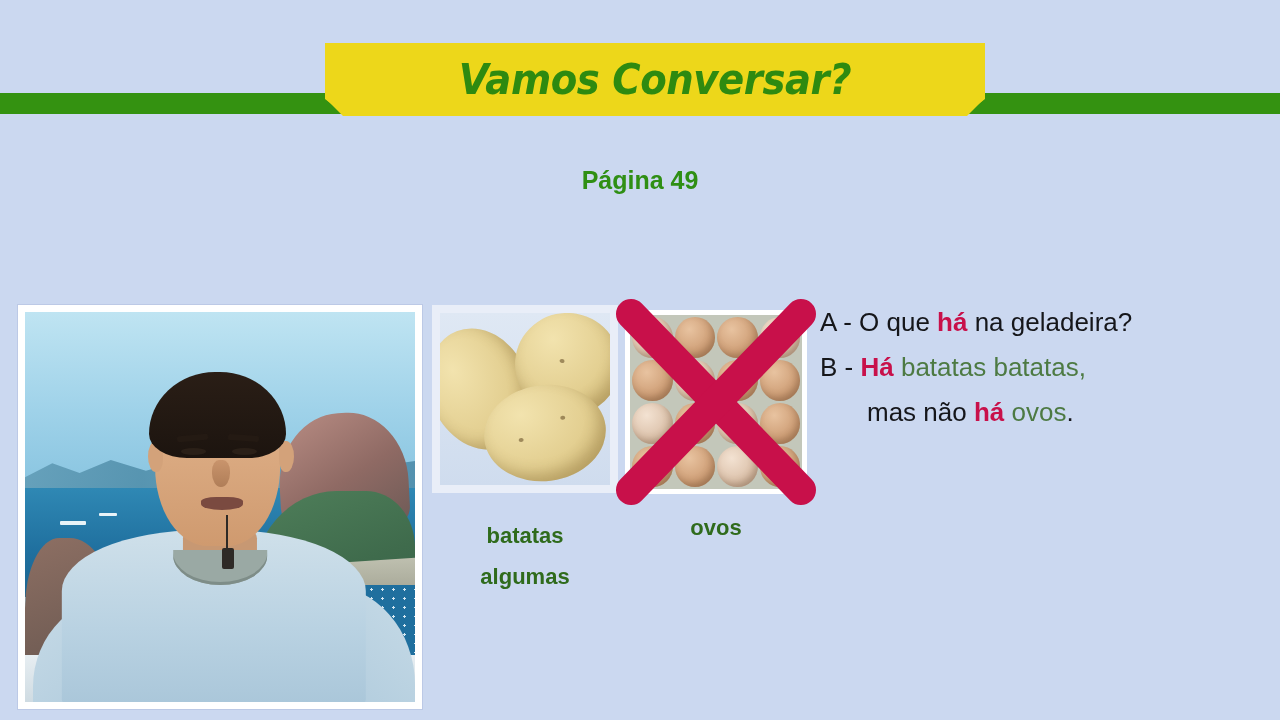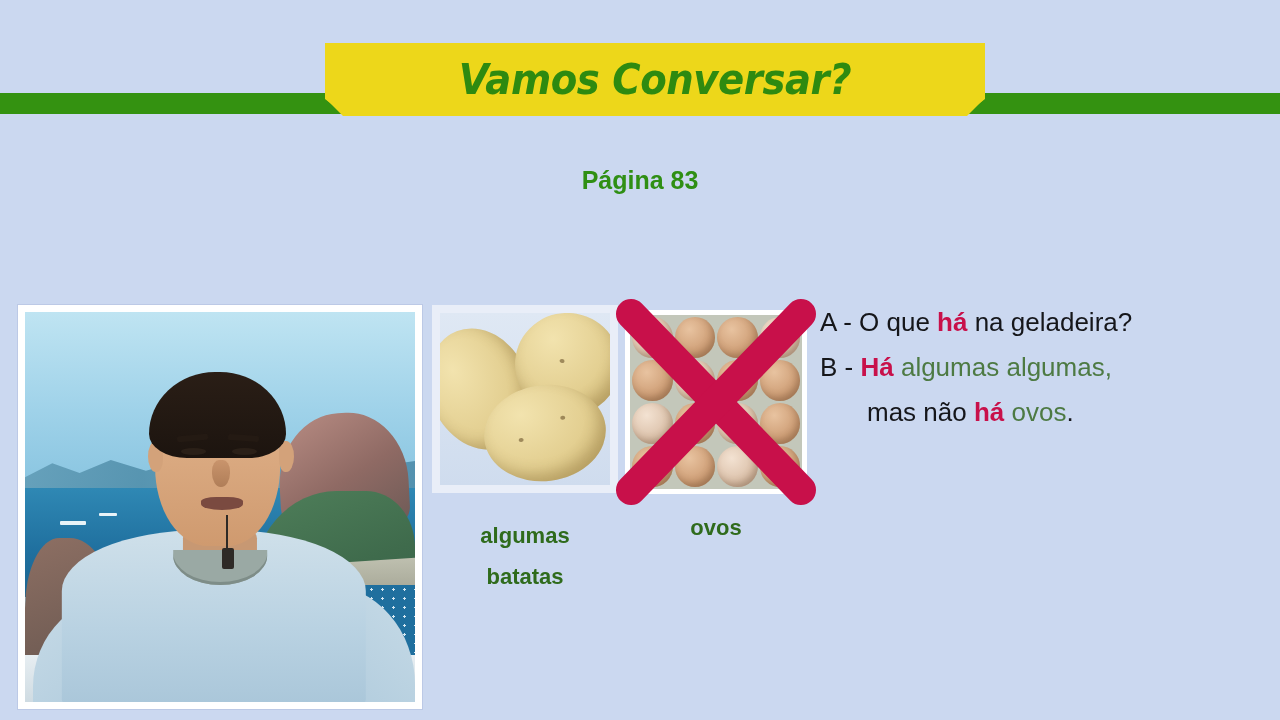--- a/index.html
+++ b/index.html
@@ -192,21 +192,21 @@
 <body>
 
 <div class="slide">
 
   <div class="green-bar"></div>
   <div class="ribbon-left-notch"></div>
   <div class="ribbon-right-notch"></div>
   <div class="ribbon"></div>
   <div class="ribbon-title">Vamos Conversar?</div>
 
-  <div class="page-label">Página 83</div>
+  <div class="page-label">Página 49</div>
 
   <div class="video-frame">
     <div class="video-inner">
       <div class="sky"></div>
       <div class="far-hills"></div>
       <div class="bay"></div>
       <div class="boat1"></div>
       <div class="boat2"></div>
       <div class="boat3"></div>
       <div class="left-hill"></div>
@@ -273,32 +273,32 @@
       </div>
     </div>
   </div>
 
   <svg class="cross-svg" viewBox="0 0 206 208">
     <line x1="18" y1="16" x2="188" y2="192" stroke="#c8104a" stroke-width="30" stroke-linecap="round"></line>
     <line x1="188" y1="16" x2="18" y2="192" stroke="#c8104a" stroke-width="30" stroke-linecap="round"></line>
   </svg>
 
   <div class="cap cap-batatas">
+    <div>batatas</div>
     <div>algumas</div>
-    <div>batatas</div>
   </div>
   <div class="cap cap-ovos">
     <div>ovos</div>
   </div>
 
   <div class="dialogue">
     <div class="dl">
       <span class="dk">A - </span><span class="dk">O que </span><span class="hl">há</span><span class="dk"> na geladeira?</span>
     </div>
     <div class="dl">
-      <span class="dk">B - </span><span class="hl">Há</span><span class="gr"> algumas algumas,</span>
+      <span class="dk">B - </span><span class="hl">Há</span><span class="gr"> batatas batatas,</span>
     </div>
     <div class="dl indent">
       <span class="dk">mas não </span><span class="hl">há</span><span class="gr"> ovos</span><span class="dk">.</span>
     </div>
   </div>
 
 </div>
 
 </body></html>

